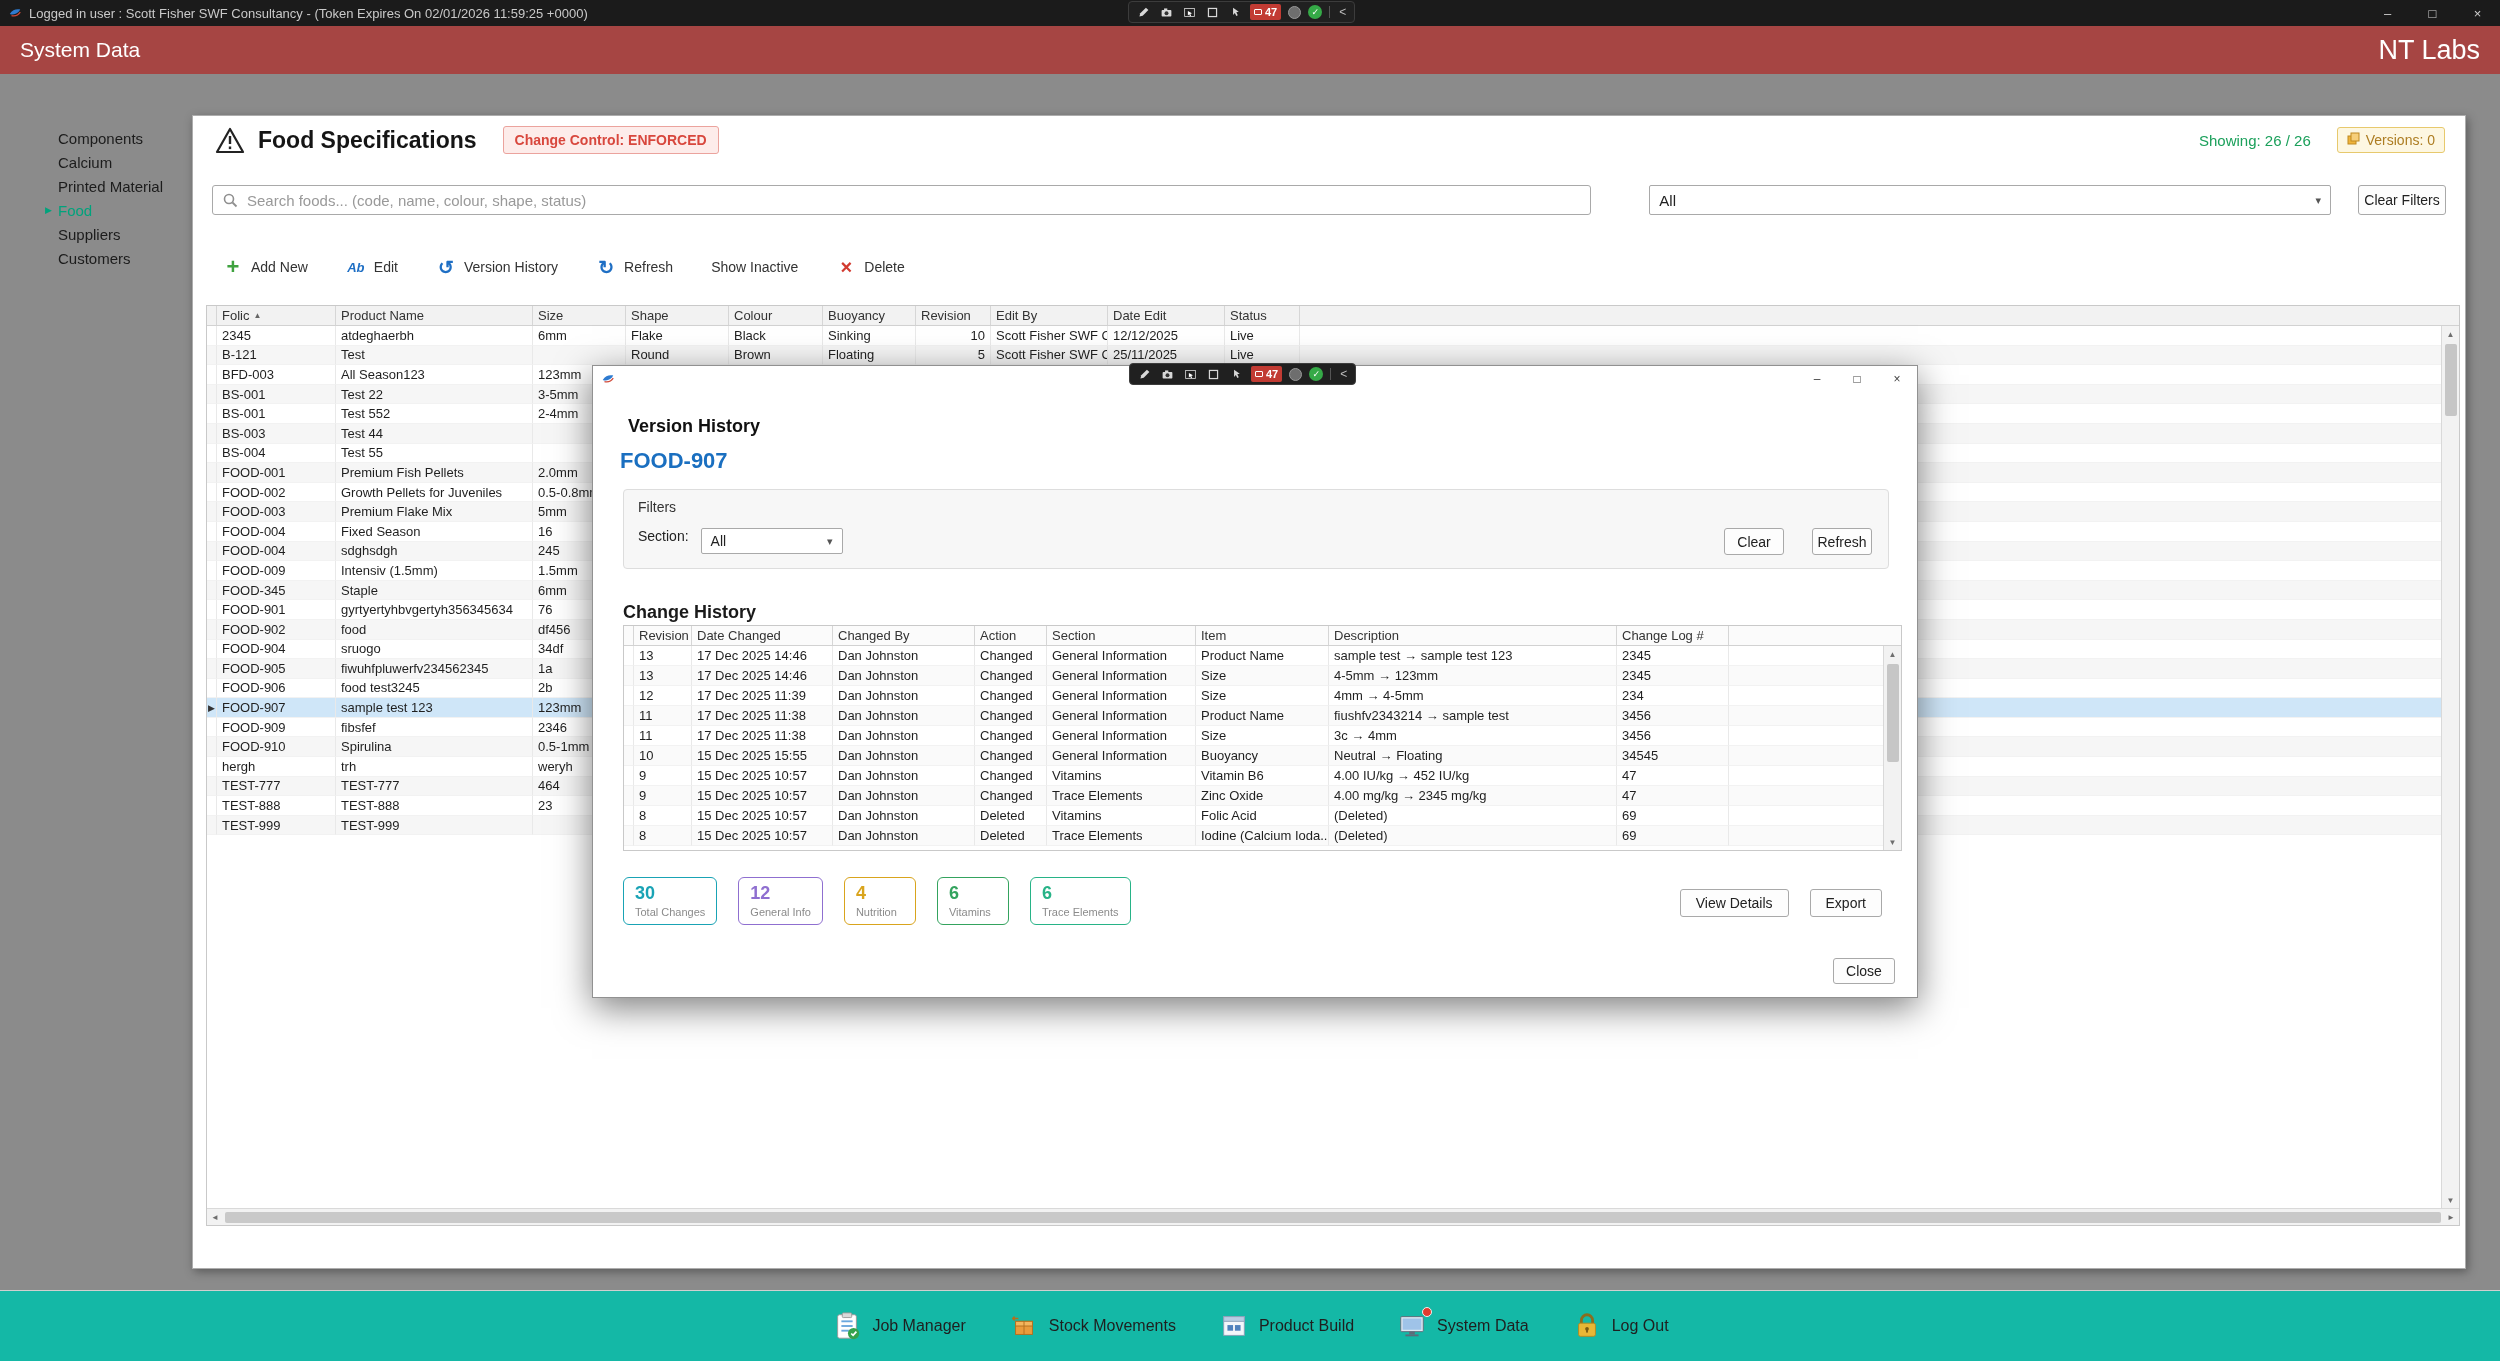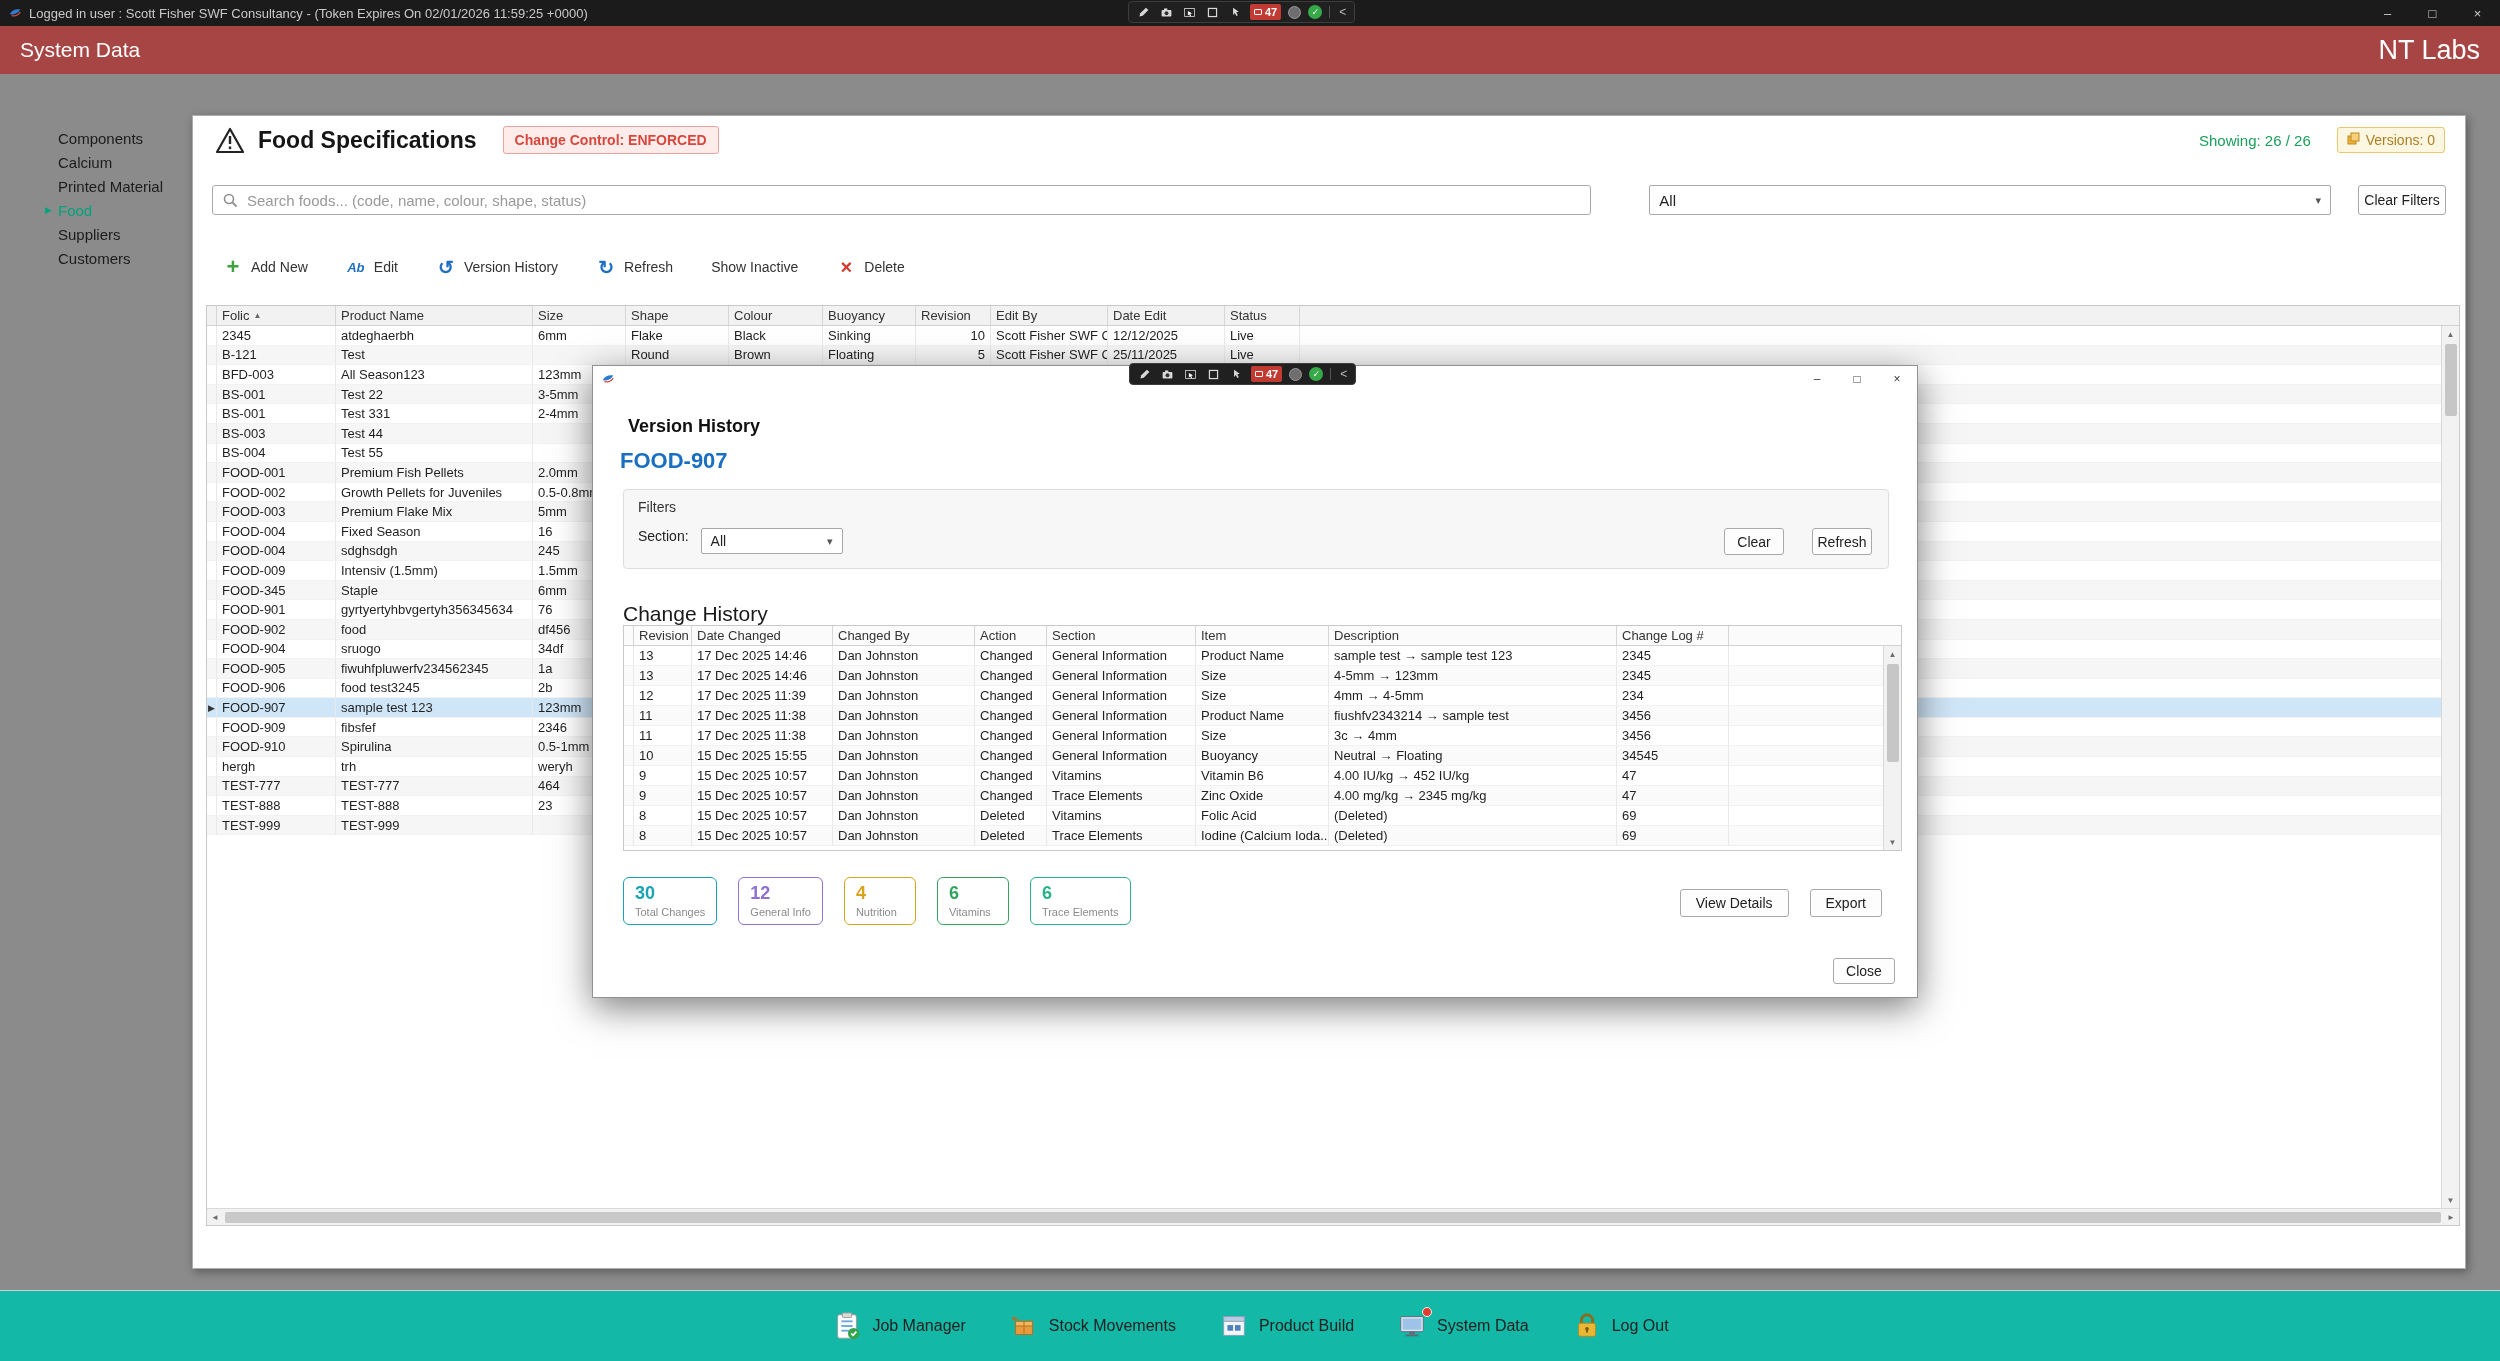--- a/index.html
+++ b/index.html
@@ -74,21 +74,21 @@
 .m-win-btn{width:40px;height:26px;display:flex;align-items:center;justify-content:center;font-size:12px;color:#444}
 .m-title{position:absolute;left:35px;top:50px;font-size:18px;font-weight:bold;color:#111}
 .m-code{position:absolute;left:27px;top:82px;font-size:22px;font-weight:bold;color:#1a6fc0}
 .m-filters{position:absolute;left:30px;top:123px;width:1266px;height:80px;background:#f7f7f7;border:1px solid #ddd;border-radius:4px}
 .mf-label{position:absolute;left:14px;top:9px;font-size:14px;color:#333}
 .mf-row{position:absolute;left:14px;top:38px;right:16px;height:27px;display:flex;align-items:flex-start}
 .mf-section-label{font-size:14px;color:#222}
 .mf-select{width:142px;height:26px;margin-left:12px;font-size:14px}
 .mf-btns{margin-left:auto;display:flex;gap:28px}
 .mf-btn{width:60px;height:27px}
-.m-ch-label{position:absolute;left:30px;top:236px;font-size:21px;font-weight:normal;color:#1a1a1a}
+.m-ch-label{position:absolute;left:30px;top:236px;font-size:18px;font-weight:bold;color:#1a1a1a}
 .m-grid{position:absolute;left:30px;top:259px;width:1279px;height:226px;border:1px solid #c9c9c9;display:flex;flex-direction:column;background:#fff;overflow:hidden}
 .m-grid .grid-head{background:#fbfbfb}
 .mrow{display:flex;height:20px;background:#fff}
 .mrow.alt{background:#fafafa}
 .mrow .gc{border-bottom:1px solid #f2f2f2}
 .m-summary{position:absolute;left:30px;top:511px;display:flex;gap:21px}
 .sum-card{border:1px solid;border-radius:6px;background:#fff;padding:6px 11px;min-width:72px}
 .sum-val{font-size:18px;font-weight:bold;line-height:1.1}
 .sum-label{font-size:11px;color:#8b8b8b;margin-top:2px}
 .m-actions{position:absolute;right:35px;top:523px;display:flex;gap:21px}
@@ -349,21 +349,21 @@
             <div class="gc" style="width: 93px;"></div>
             <div class="gc num" style="width: 75px;"></div>
             <div class="gc" style="width: 117px;"></div>
             <div class="gc" style="width: 117px;"></div>
             <div class="gc" style="width: 75px;"></div>
             <div class="gc fill"></div>
           </div>
           <div class="grow">
             <div class="gc gut" style="width: 10px;"></div>
             <div class="gc" style="width: 119px;">BS-001</div>
-            <div class="gc" style="width: 197px;">Test 331</div>
+            <div class="gc" style="width: 197px;">Test 552</div>
             <div class="gc" style="width: 93px;">2-4mm</div>
             <div class="gc" style="width: 103px;"></div>
             <div class="gc" style="width: 94px;"></div>
             <div class="gc" style="width: 93px;"></div>
             <div class="gc num" style="width: 75px;"></div>
             <div class="gc" style="width: 117px;"></div>
             <div class="gc" style="width: 117px;"></div>
             <div class="gc" style="width: 75px;"></div>
             <div class="gc fill"></div>
           </div>

